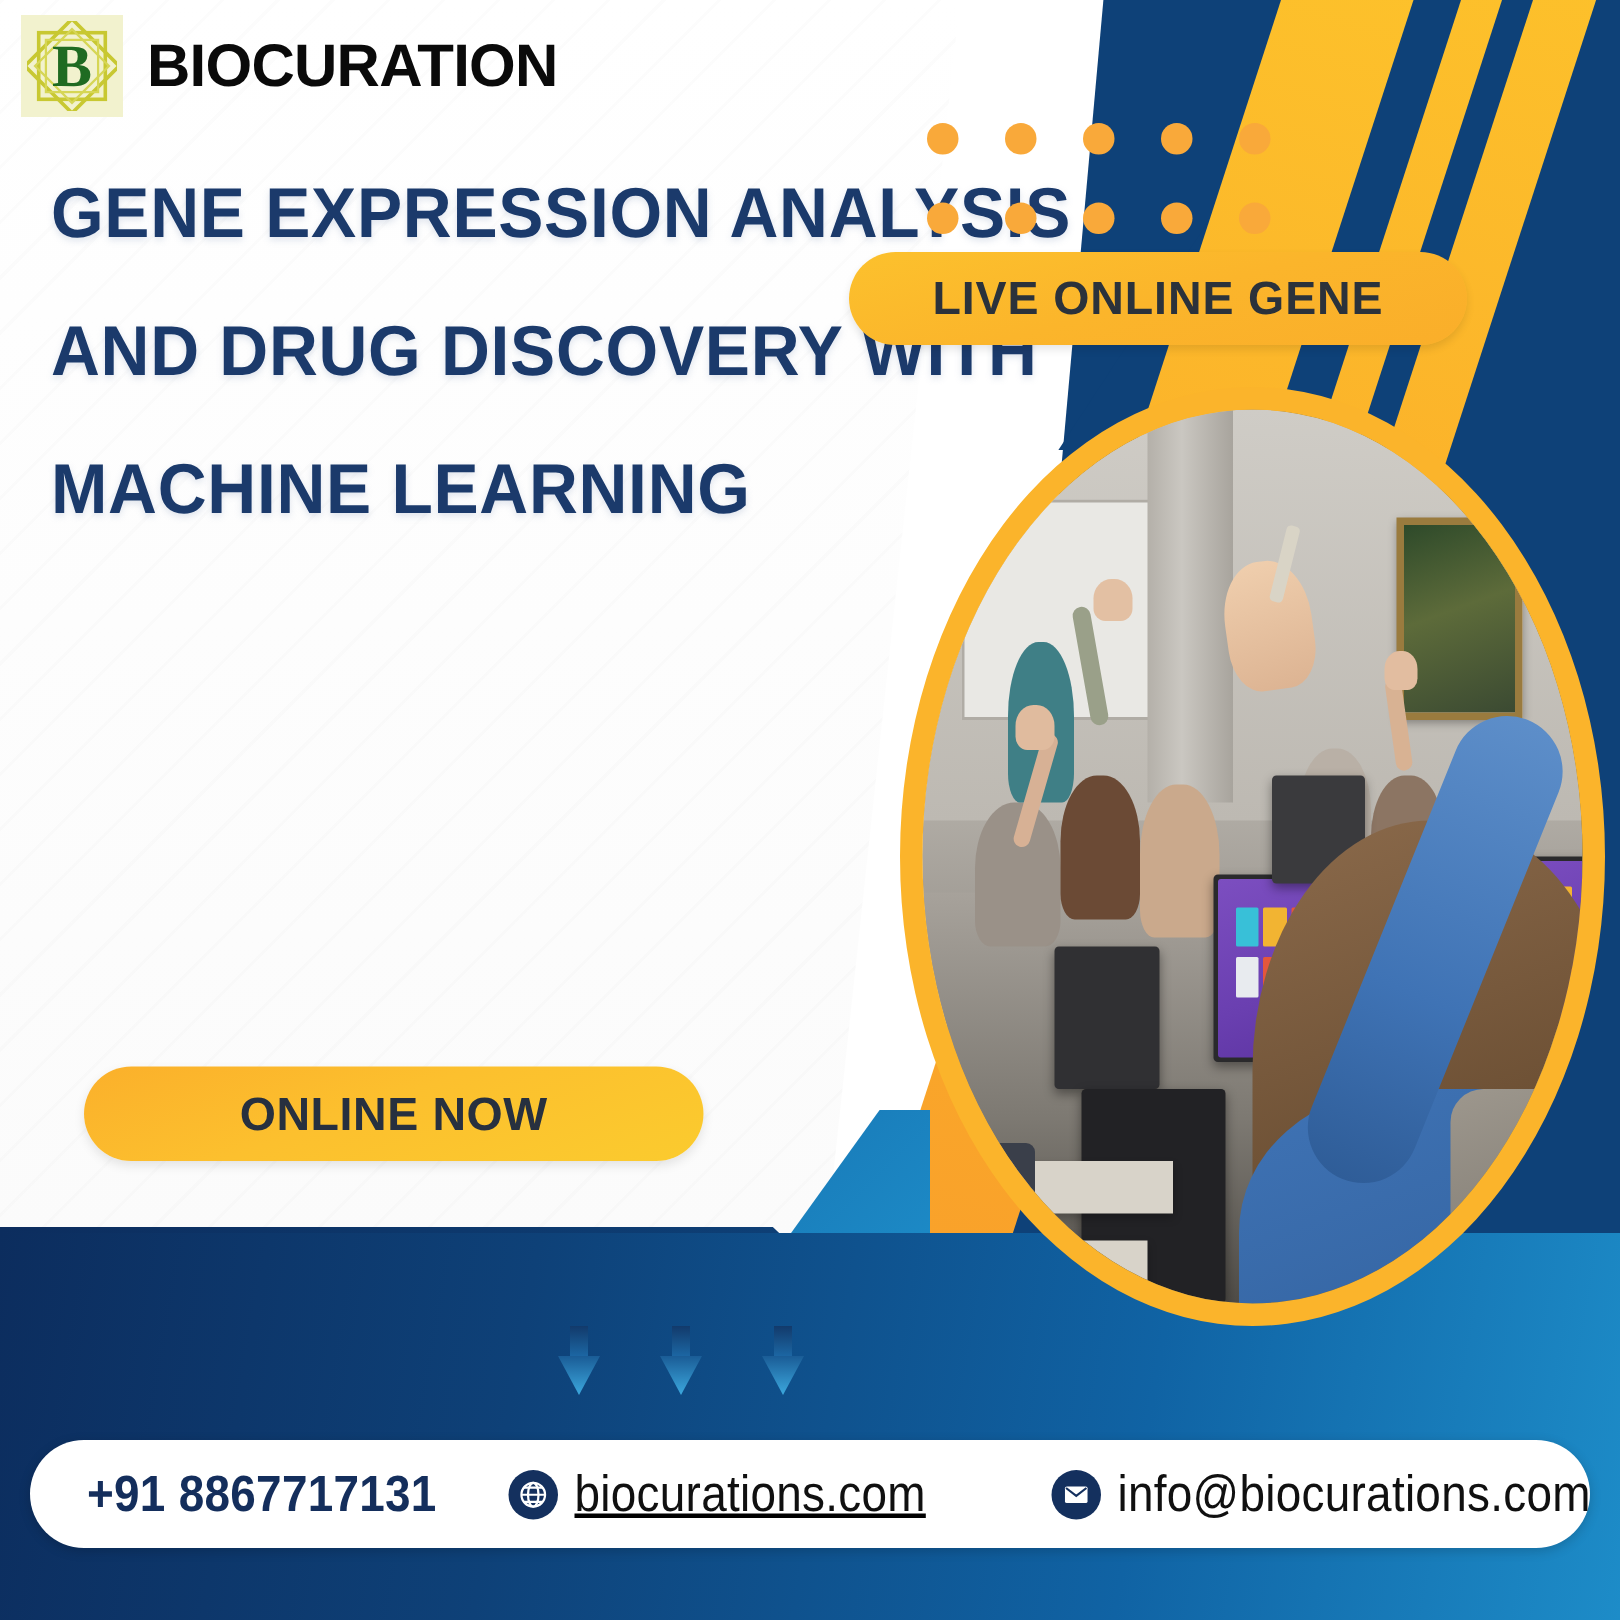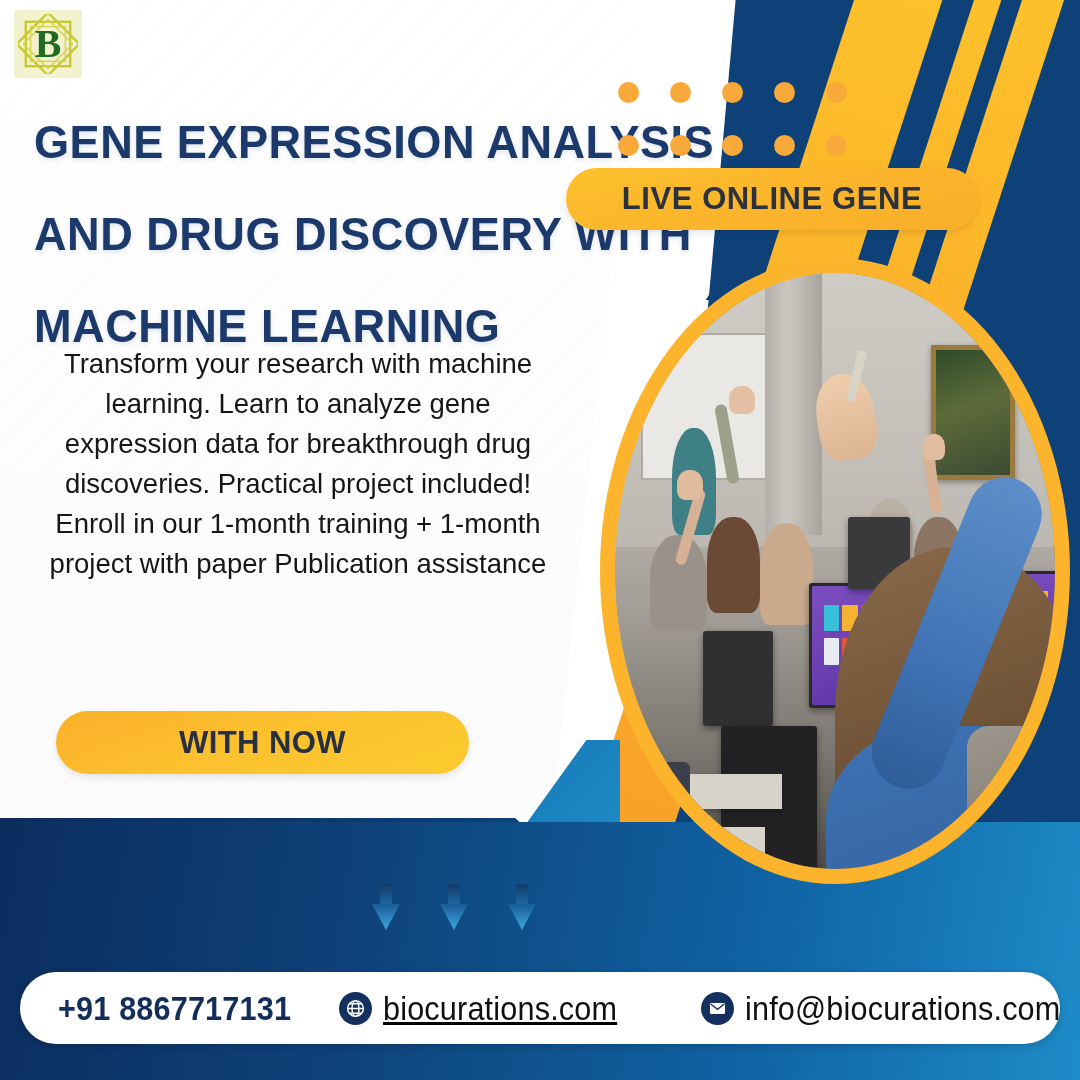--- a/index.html
+++ b/index.html
@@ -265,21 +265,21 @@
   }
   .arrow .head{
     position:absolute;left:0;top:20px;width:28px;height:26px;
     background:linear-gradient(180deg,#1A5C96 0%, #3CA8DE 100%);
     clip-path:polygon(0% 0%, 100% 0%, 50% 100%);
   }
 
   
   .contact-bar{
     position:absolute;
-    left:20px;bottom:36px;
+    left:20px;bottom:48px;
     width:1040px;height:72px;
     background:#ffffff;
     border-radius:36px;
     display:flex;align-items:center;
     z-index:30;
     box-shadow:0 2px 8px rgba(0,0,0,0.18);
   }
   .contact-item{
     display:flex;align-items:center;gap:11px;
     white-space:nowrap;
@@ -393,32 +393,32 @@
   <div class="brandrow">
     <div class="logo-box">
       <svg class="star" viewBox="0 0 100 100">
         <rect x="13" y="13" width="74" height="74" fill="none" stroke="#C8C832" stroke-width="4"></rect>
         <rect x="13" y="13" width="74" height="74" fill="none" stroke="#C8C832" stroke-width="4" transform="rotate(45 50 50)"></rect>
         <rect x="21" y="21" width="58" height="58" fill="none" stroke="#D6D655" stroke-width="2.5"></rect>
         <rect x="21" y="21" width="58" height="58" fill="none" stroke="#D6D655" stroke-width="2.5" transform="rotate(45 50 50)"></rect>
       </svg>
       <span class="bchar">B</span>
     </div>
+    <div class="brandname">BIOCURATION</div>
   </div>
 
   <div class="headline">
     <div class="hl">GENE EXPRESSION ANALYSIS</div>
     <div class="hl">AND DRUG DISCOVERY WITH</div>
     <div class="hl">MACHINE LEARNING</div>
   </div>
 
-  <div class="bodytext">Transform your research with machine learning. Learn to analyze gene expression data for breakthrough drug discoveries. Practical project included! Enroll in our 1-month training + 1-month project with paper Publication assistance</div>
 
   <div class="apply-btn">
-    <span>WITH NOW</span>
+    <span>ONLINE NOW</span>
   </div>
 
   <div class="live-badge">
     <span>LIVE ONLINE GENE</span>
   </div>
 
   <div class="dotgrid">
     <i></i>
       <i></i>
     <i></i>

